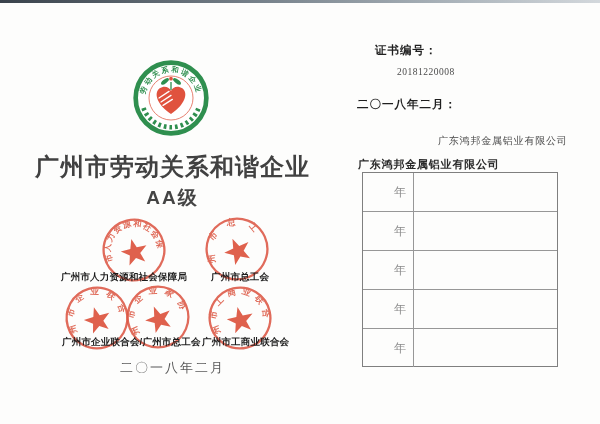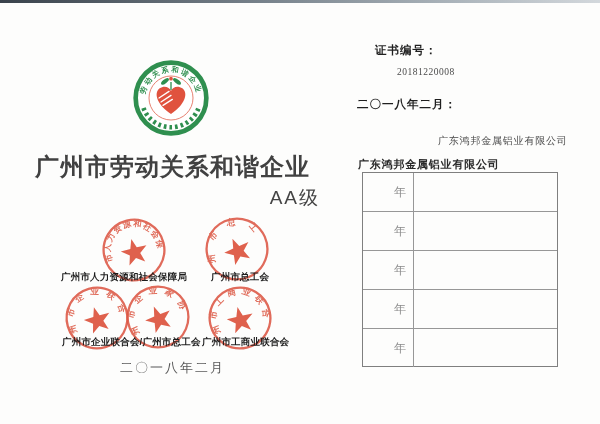--- a/index.html
+++ b/index.html
@@ -17,21 +17,21 @@
   }
   
   .emblem { position: absolute; left: 131px; top: 58px; width: 80px; height: 80px; }
   .emblem-arc-text { font-size: 11px; font-weight: bold; fill: #2f8f4f; letter-spacing: 3px; }
   .title-line1 {
     position: absolute; left: 25px; top: 151px; width: 295px;
     text-align: center; font-size: 24px; font-weight: bold; color: #414141; letter-spacing: 1px;
   }
   .title-line2 {
     position: absolute; left: 25px; top: 185px; width: 295px;
-    text-align: right; font-size: 19px; font-weight: normal; color: #444; letter-spacing: 2px;
+    text-align: center; font-size: 19px; font-weight: bold; color: #444; letter-spacing: 2px;
   }
   .seal { position: absolute; width: 66px; height: 66px; opacity: 0.88; }
   .seal circle { fill: none; stroke: #dd5745; stroke-width: 3.5; }
   .seal polygon { fill: #dc4c36; }
   .seal text { fill: #dc5844; font-weight: bold; text-anchor: middle; }
   .seal-hr      { left: 101px; top: 217px; transform: rotate(-14deg); }
   .seal-union   { left: 204px; top: 216px; transform: rotate(-24deg); }
   .seal-fed     { left: 64px;  top: 285px; transform: rotate(-16deg); }
   .seal-ent     { left: 125px; top: 284px; transform: rotate(-22deg); }
   .seal-com     { left: 207px; top: 285px; transform: rotate(-13deg); }

